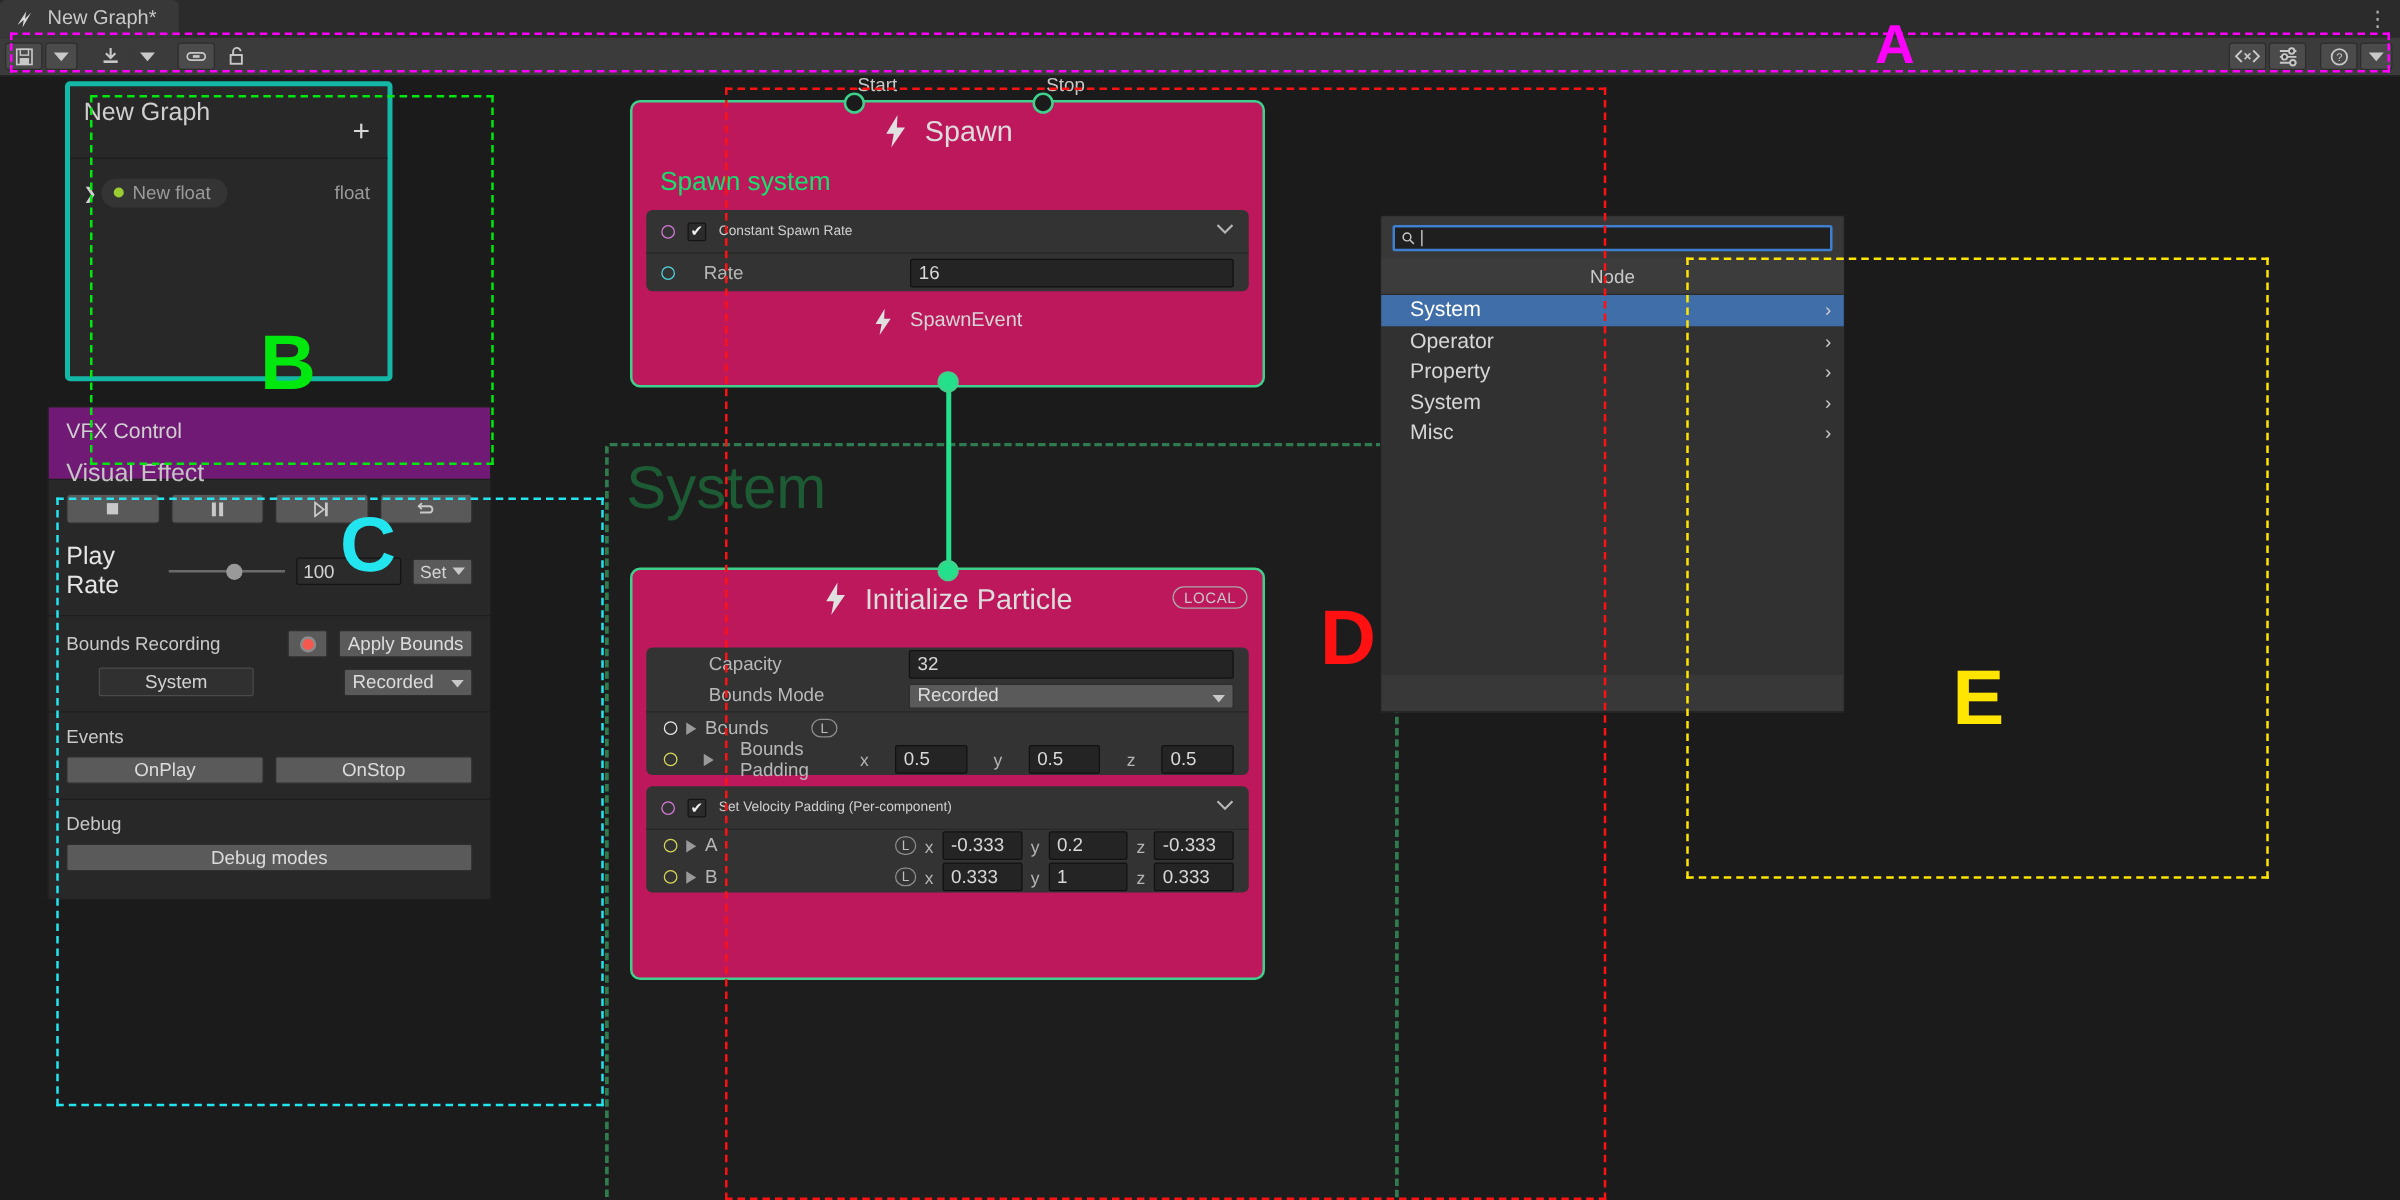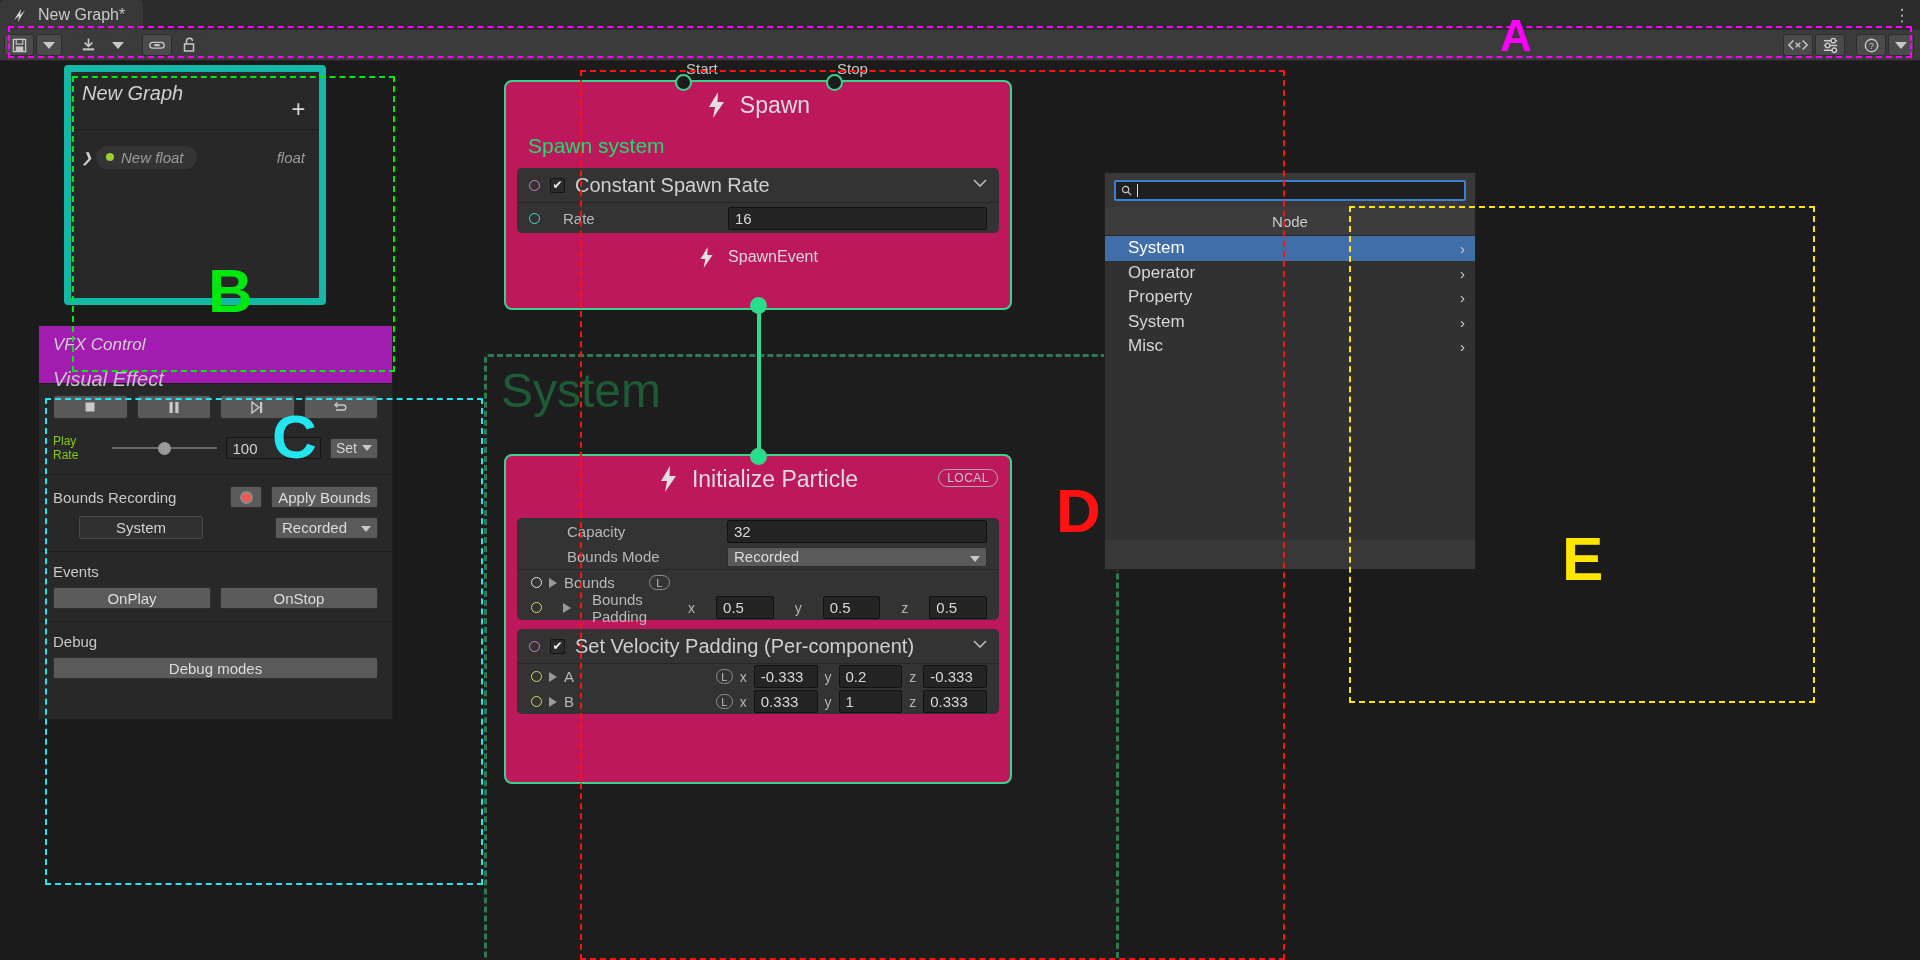--- a/index.html
+++ b/index.html
@@ -45,51 +45,51 @@
 
   
   .ann{ position:absolute; pointer-events:none; }
   .ann-letter{
     position:absolute; font-weight:bold; font-family:"Liberation Sans", sans-serif;
     line-height:1; pointer-events:none;
   }
 
   
   .blackboard{
-    position:absolute; left:64px; top:65px; width:262px; height:240px;
-    background:#282828; border:7px solid #14b8a6; border-radius:4px;font-style:italic;
+    position:absolute; left:52px; top:65px; width:262px; height:240px;
+    background:#282828; border:4px solid #14b8a6; border-radius:4px;
   }
   .bb-head{ position:relative; height:58px; border-bottom:1px solid #1d1d1d; }
   .bb-title{ position:absolute; left:11px; top:10px; font-size:20px; color:#cfcfcf; }
   .bb-plus{ position:absolute; right:14px; top:25px; font-size:24px; color:#d8d8d8; line-height:1; }
   .bb-row{ display:flex; align-items:center; height:30px; padding-left:7px; margin-top:12px; }
   .bb-caret{ color:#d0d0d0; font-size:13px; width:18px; text-align:center; }
   .bb-pill{
     display:flex; align-items:center; gap:7px; background:#343434; border-radius:12px;
     padding:3px 13px 3px 10px; color:#9a9a9a; font-size:15px;
   }
   .bb-dot{ width:8px;height:8px;border-radius:50%; background:#9acd32; }
   .bb-type{ margin-left:auto; margin-right:14px; color:#9a9a9a; font-size:15px; }
 
   
   .vfxctl{
     position:absolute; left:38px; top:325px; width:355px; height:395px;
     background:#282828; border:1px solid #1e1e1e;
   }
-  .vc-head{ height:58px; background:#a21caf; border-bottom:1px solid #1d1d1d; padding:9px 0 0 14px; position:relative;font-style:italic; }
+  .vc-head{ height:58px; background:#701a75; border-bottom:1px solid #1d1d1d; padding:9px 0 0 14px; position:relative; }
   .vc-head .t1{ font-size:17px; color:#d0d0d0; }
   .vc-head .t2{ font-size:20px; color:#c4c4c4; margin-top:13px; }
   .vc-sect{ padding:11px 14px 12px 14px; border-bottom:1px solid #1e1e1e; }
   .vc-transport{ display:flex; gap:9px; }
   .vc-tbtn{
     flex:1; height:24px; background:#595959; border:1px solid #2e2e2e; border-radius:3px;
     display:flex; align-items:center; justify-content:center;
   }
   .vc-rate{ display:flex; align-items:center; gap:9px; margin-top:15px; }
-  .vc-rate .lbl{ font-size:12px; color:#84cc16; }
+  .vc-rate .lbl{ font-size:20px; color:#e5e5e5; }
   .slider{ position:relative; width:110px; height:14px; }
   .slider .track{ position:absolute; left:0; right:0; top:6px; height:2px; background:#6a6a6a; }
   .slider .knob{ position:absolute; left:46px; top:1px; width:13px; height:13px; border-radius:50%; background:#999; }
   .numfield{
     background:#2b2b2b; border:1px solid #141414; border-radius:2px; height:22px;
     display:flex; align-items:center; padding:0 5px; color:#d2d2d2; font-size:15px;
   }
   .vc-setbtn{
     height:21px; background:#5a5a5a; border:1px solid #2e2e2e; border-radius:2px;
     display:flex; align-items:center; gap:5px; padding:0 5px; color:#d5d5d5; font-size:14px;
@@ -140,21 +140,21 @@
   }
   .port-o{ width:11px;height:11px;border-radius:50%; border:1.6px solid #fff; background:transparent; flex:none; }
   .port-o.magenta{ border-color:#d57ad5; }
   .port-o.cyan{ border-color:#4fd6e0; }
   .port-o.yellow{ border-color:#d7d75a; }
   .port-o.white{ border-color:#e8e8e8; }
   .chk{
     width:15px;height:15px;border:1px solid #141414;background:#2b2b2b;border-radius:2px;
     display:flex;align-items:center;justify-content:center;color:#f0f0f0;font-size:12px;line-height:1;
   }
-  .block-title{ font-size:20px; color:#d0d0d0; }
+  .block-title{ font-size:11px; color:#d0d0d0; }
   .chev{ position:absolute; right:12px; top:11px; }
   .chev svg{ display:block; }
   .prop-row{ display:flex; align-items:center; height:30px; padding:0 12px; gap:10px; }
   .prop-lbl{ font-size:15px; color:#b8b8b8; }
   .prop-field{
     background:#242424; border:1px solid #111; border-radius:2px; height:23px;
     display:flex; align-items:center; padding:0 6px; color:#d8d8d8; font-size:15px;
   }
   .divider-h{ height:1px; background:#272727; }
   .local-badge{

